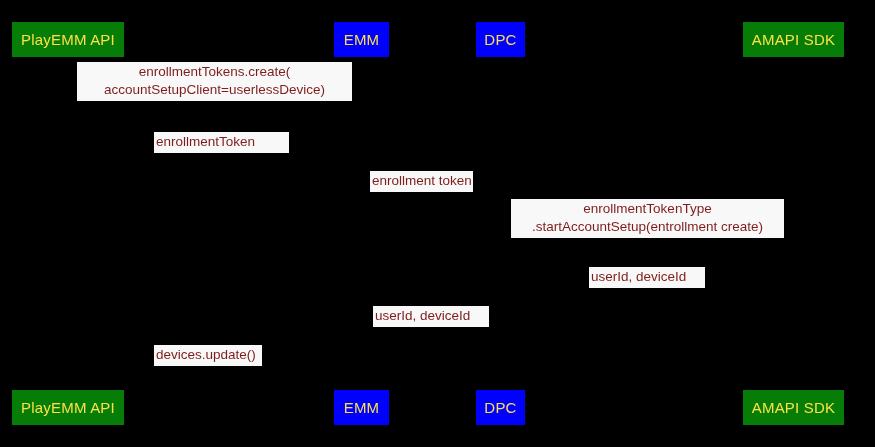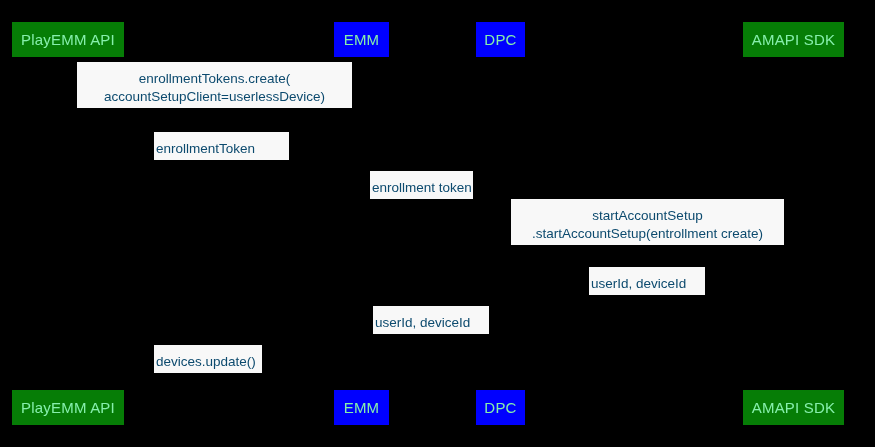--- a/index.html
+++ b/index.html
@@ -13,39 +13,39 @@
     height: 447px;
     background: #000000;
     overflow: hidden;
     font-family: "Liberation Sans", sans-serif;
   }
   .participant {
     position: absolute;
     display: flex;
     align-items: center;
     justify-content: center;
-    color: #86efac;
+    color: #fde047;
     font-size: 15px;
     line-height: 1;
     letter-spacing: 0.2px;
     white-space: nowrap;
     box-sizing: border-box;
   }
   .lifeline {
     position: absolute;
     width: 1px;
     background: #000000;
   }
   .msg-label {
     position: absolute;
     background: #f8f8f8;
-    color: #0c4a6e;
+    color: #7f1d1d;
     font-size: 13.5px;
     line-height: 18px;
-    padding: 8px 2px 2px 2px;
+    padding: 1px 2px 2px 2px;
     box-sizing: border-box;
     white-space: pre;
     text-align: center;
   }
   .msg-label.left {
     text-align: left;
   }
   .arrow {
     position: absolute;
     height: 1px;
@@ -73,21 +73,21 @@
     <div class="arrow-head left" style="left: 68px; top: 96px;"></div>
     <div class="msg-label" style="left: 77px; top: 62px; width: 275px;"><div>enrollmentTokens.create(</div><div>accountSetupClient=userlessDevice)</div></div>
     <div class="arrow" style="left: 68px; width: 293.5px; top: 152px;"></div>
     <div class="arrow-head right" style="left: 354.5px; top: 148px;"></div>
     <div class="msg-label left" style="left: 154px; top: 132px; width: 135px;"><div>enrollmentToken</div></div>
     <div class="arrow" style="left: 361.5px; width: 139px; top: 191px;"></div>
     <div class="arrow-head right" style="left: 493.5px; top: 187px;"></div>
     <div class="msg-label left" style="left: 370px; top: 171px; width: 103px;"><div>enrollment token</div></div>
     <div class="arrow" style="left: 500.5px; width: 293px; top: 237px;"></div>
     <div class="arrow-head right" style="left: 786.5px; top: 233px;"></div>
-    <div class="msg-label" style="left: 511px; top: 199px; width: 273px;"><div>startAccountSetup</div><div>.startAccountSetup(entrollment create)</div></div>
+    <div class="msg-label" style="left: 511px; top: 199px; width: 273px;"><div>enrollmentTokenType</div><div>.startAccountSetup(entrollment create)</div></div>
     <div class="arrow" style="left: 500.5px; width: 293px; top: 287px;"></div>
     <div class="arrow-head left" style="left: 500.5px; top: 283px;"></div>
     <div class="msg-label left" style="left: 589px; top: 267px; width: 116px;"><div>userId, deviceId</div></div>
     <div class="arrow" style="left: 361.5px; width: 139px; top: 326px;"></div>
     <div class="arrow-head left" style="left: 361.5px; top: 322px;"></div>
     <div class="msg-label left" style="left: 373px; top: 306px; width: 116px;"><div>userId, deviceId</div></div>
     <div class="arrow" style="left: 68px; width: 293.5px; top: 365px;"></div>
     <div class="arrow-head left" style="left: 68px; top: 361px;"></div>
     <div class="msg-label left" style="left: 154px; top: 345px; width: 108px;"><div>devices.update()</div></div>
     <div class="participant" style="left: 12px; top: 22px; width: 112px; height: 35px; background: rgb(6, 125, 6);">

